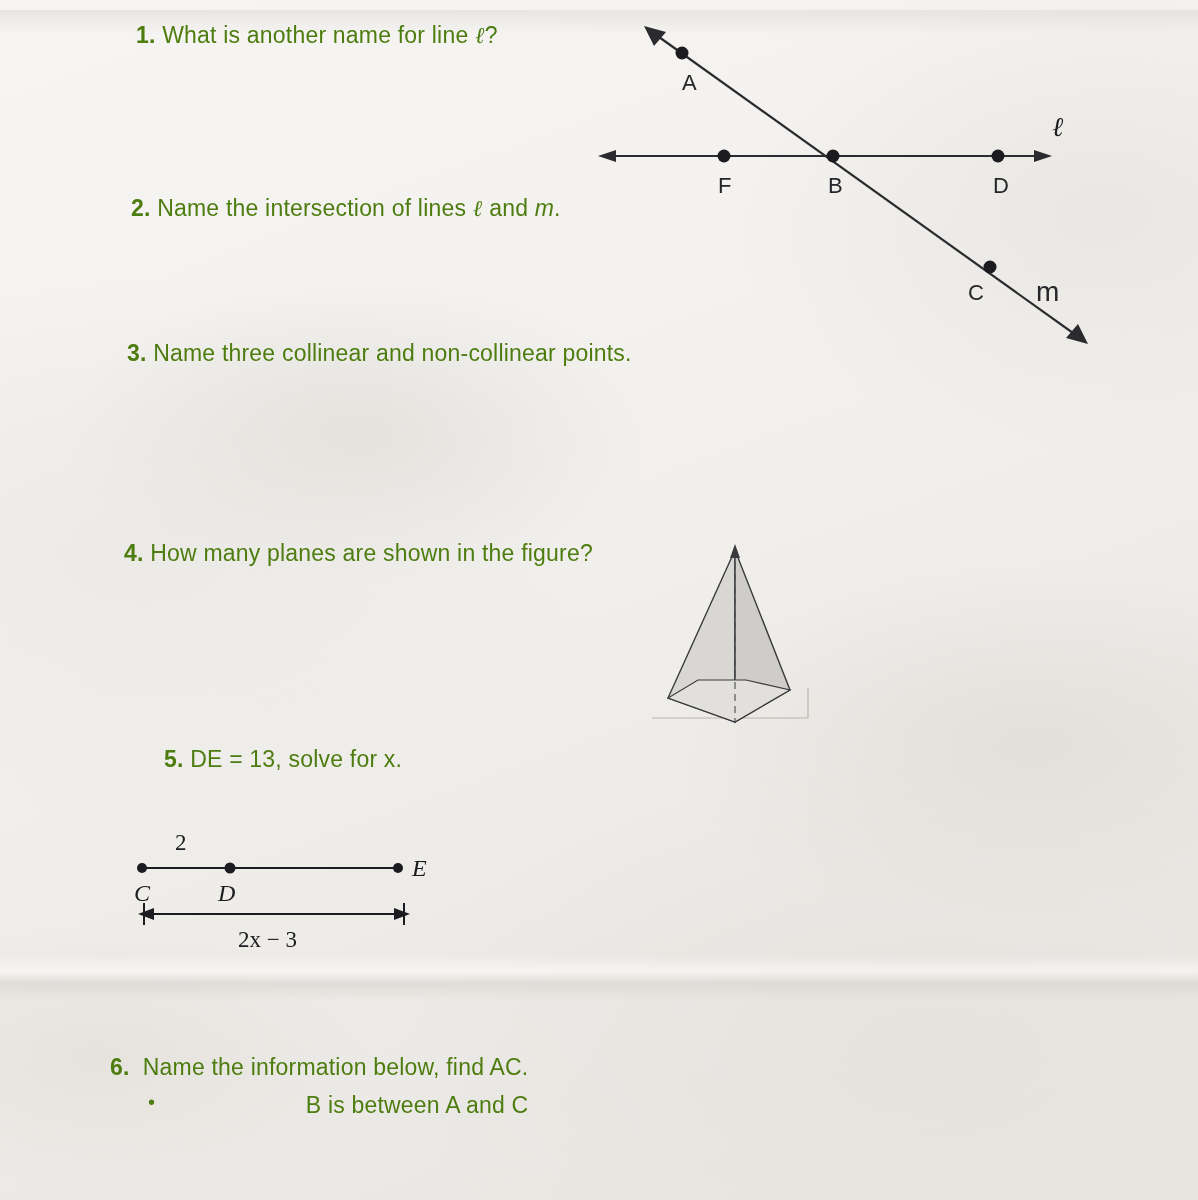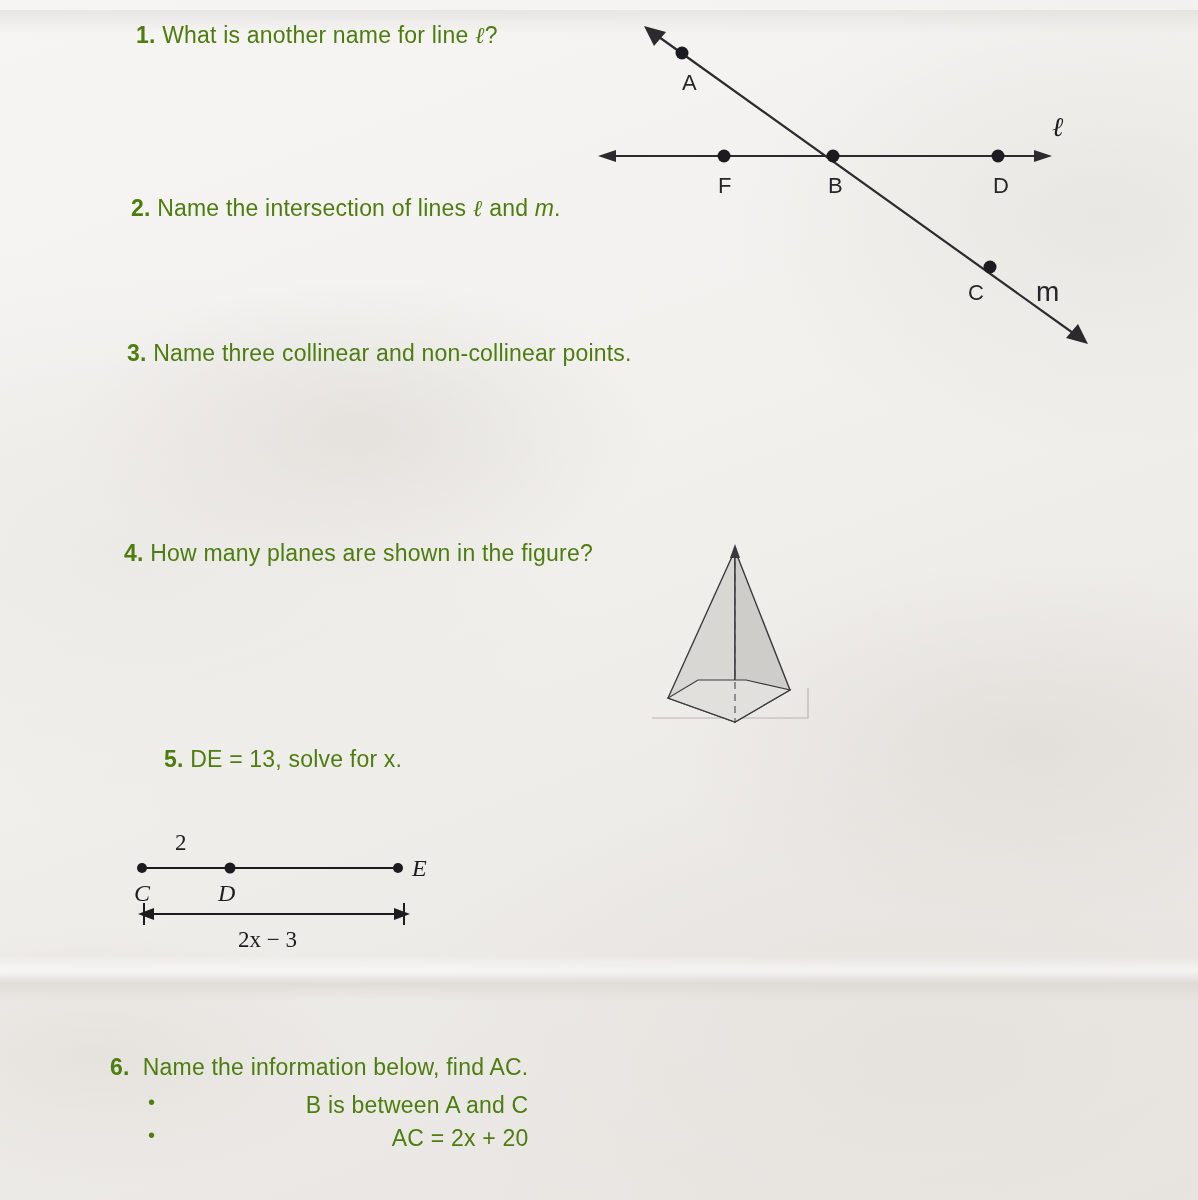--- a/index.html
+++ b/index.html
@@ -183,21 +183,20 @@
   <span>DE = 13, solve for x.</span>
 </div>
 
 <div class="q" id="q6">
   <span class="q6-head">
     <span class="qnum">6.</span>
     &nbsp;<span>Name the information below, find AC.</span>
   </span>
   <ul>
     <li>B is between A and C</li>
-    <li>AC = 2x + 20</li>
   </ul>
 </div>
 
 <div id="fig-lines">
   <svg width="510" height="350" viewBox="0 0 510 350">
 
     <line x1="18" y1="148" x2="455" y2="148" stroke="#2b2b2f" stroke-width="2.2"></line>
 
     <polygon points="8,148 26,142 26,154" fill="#2b2b2f"></polygon>
 

